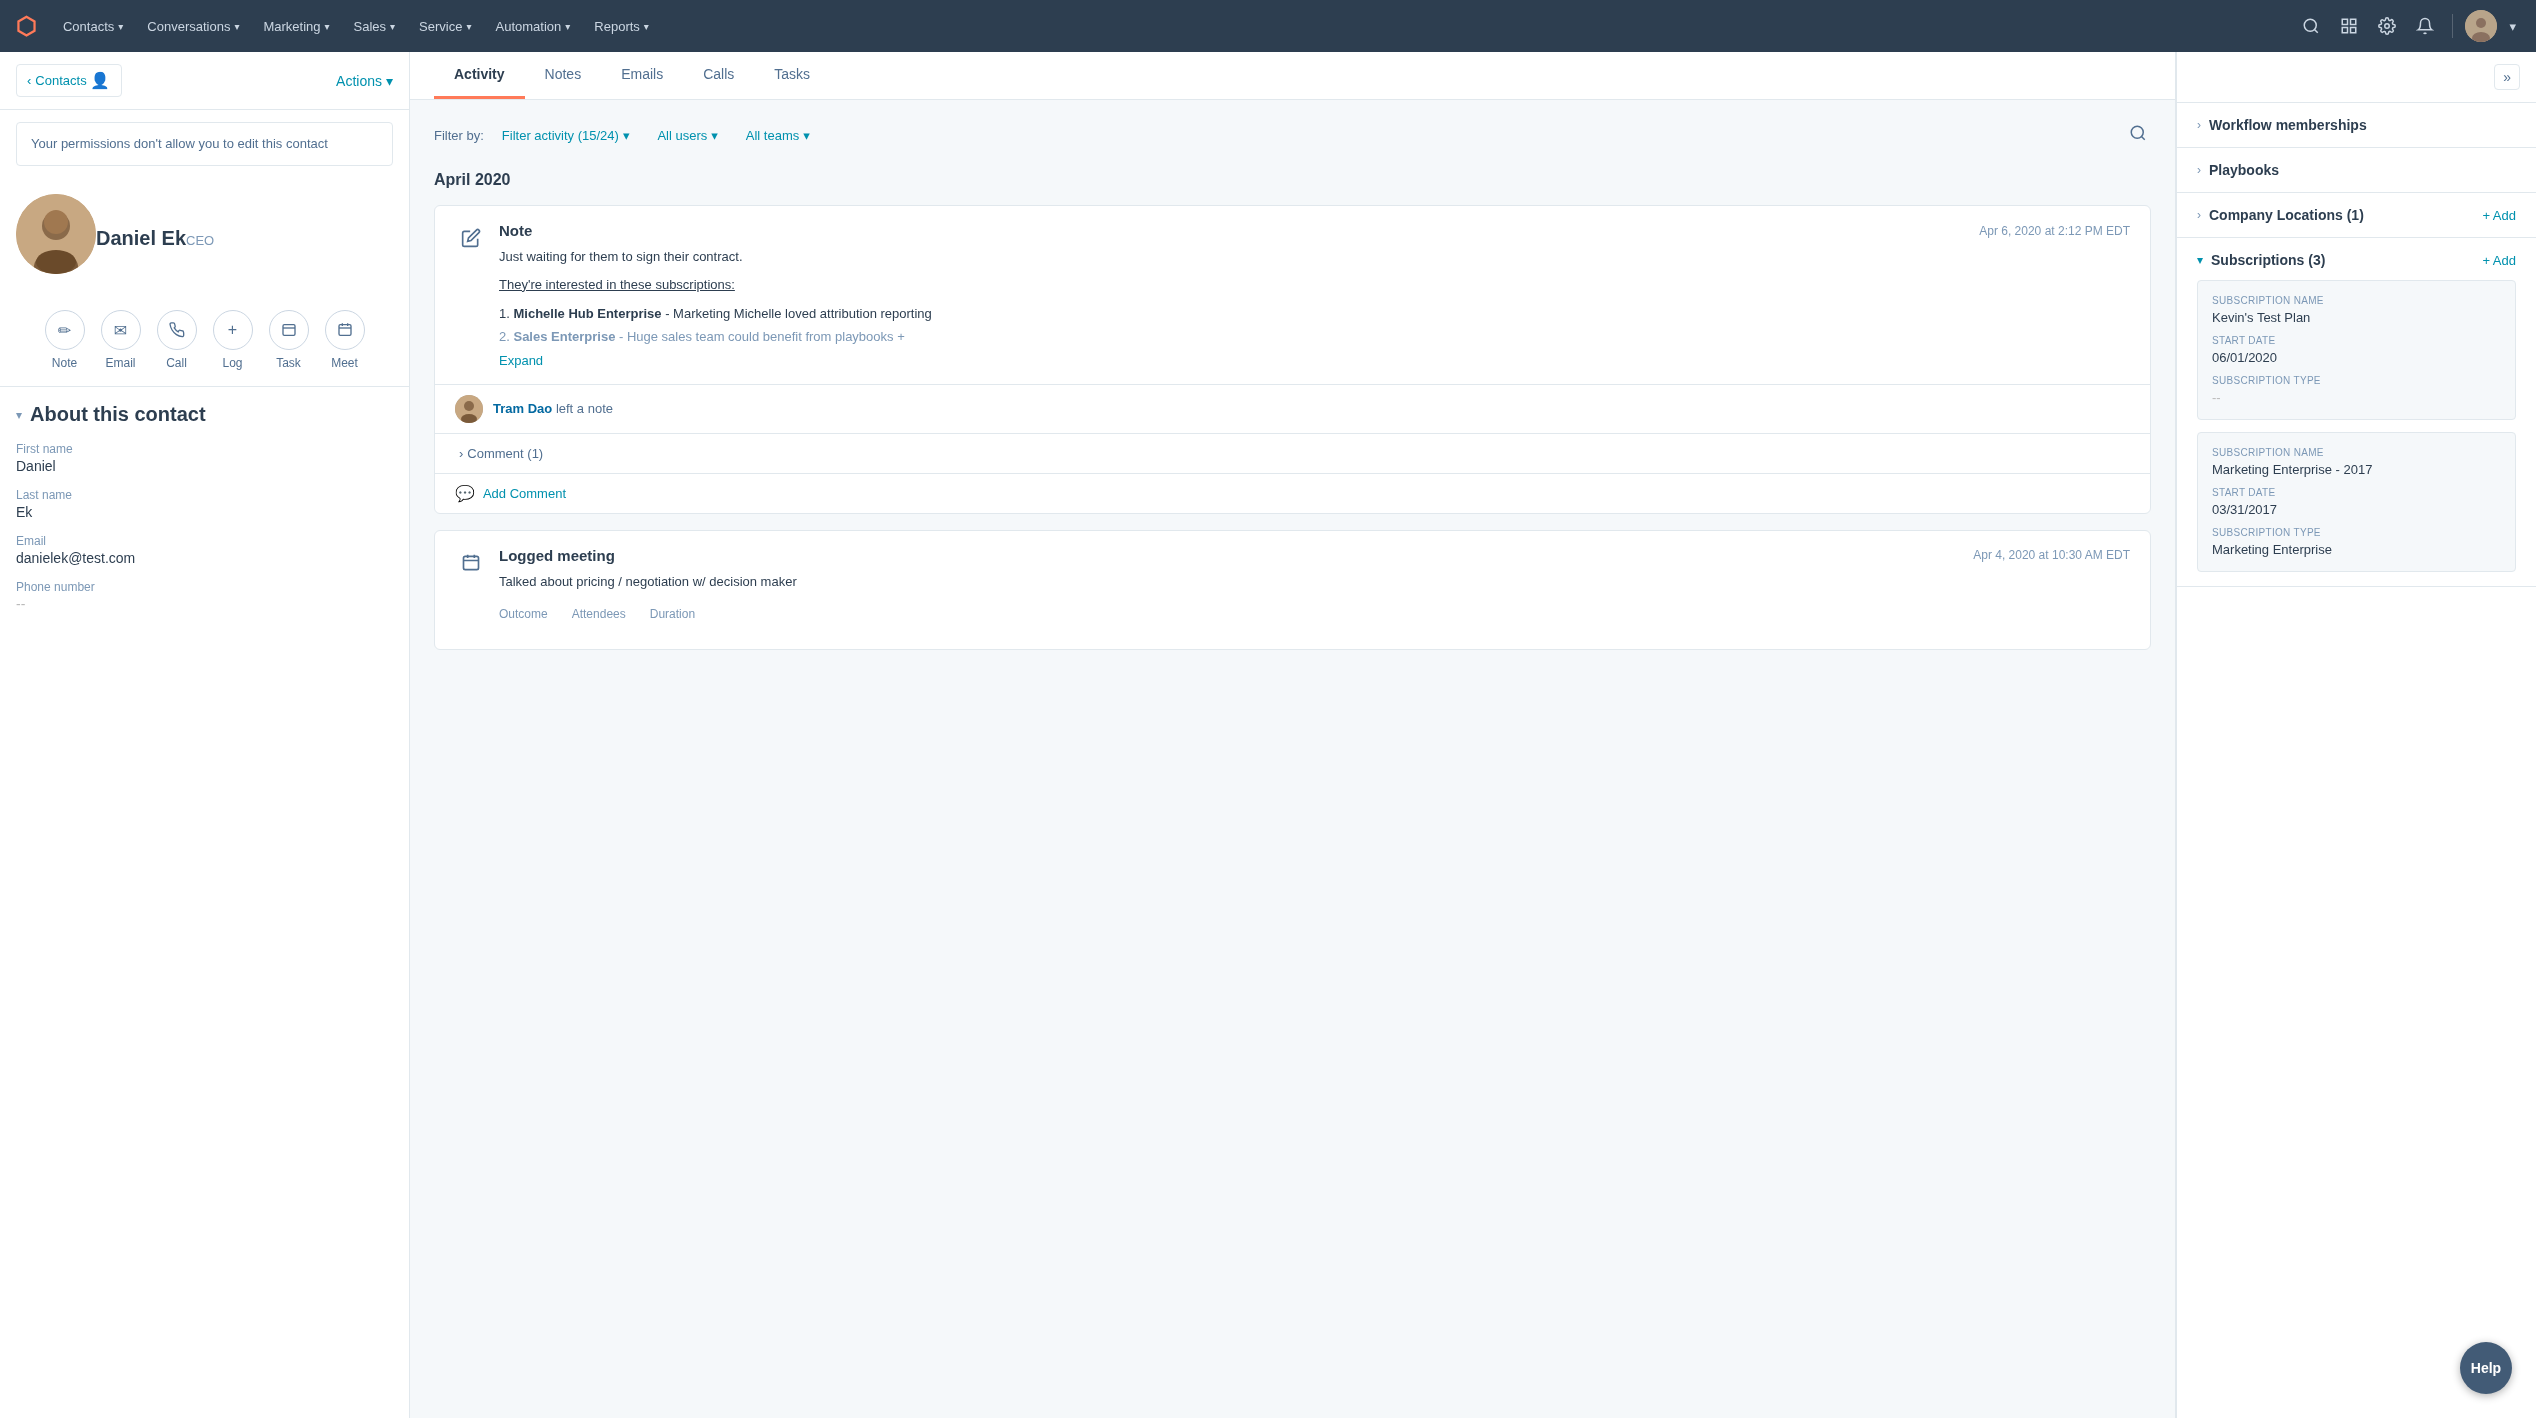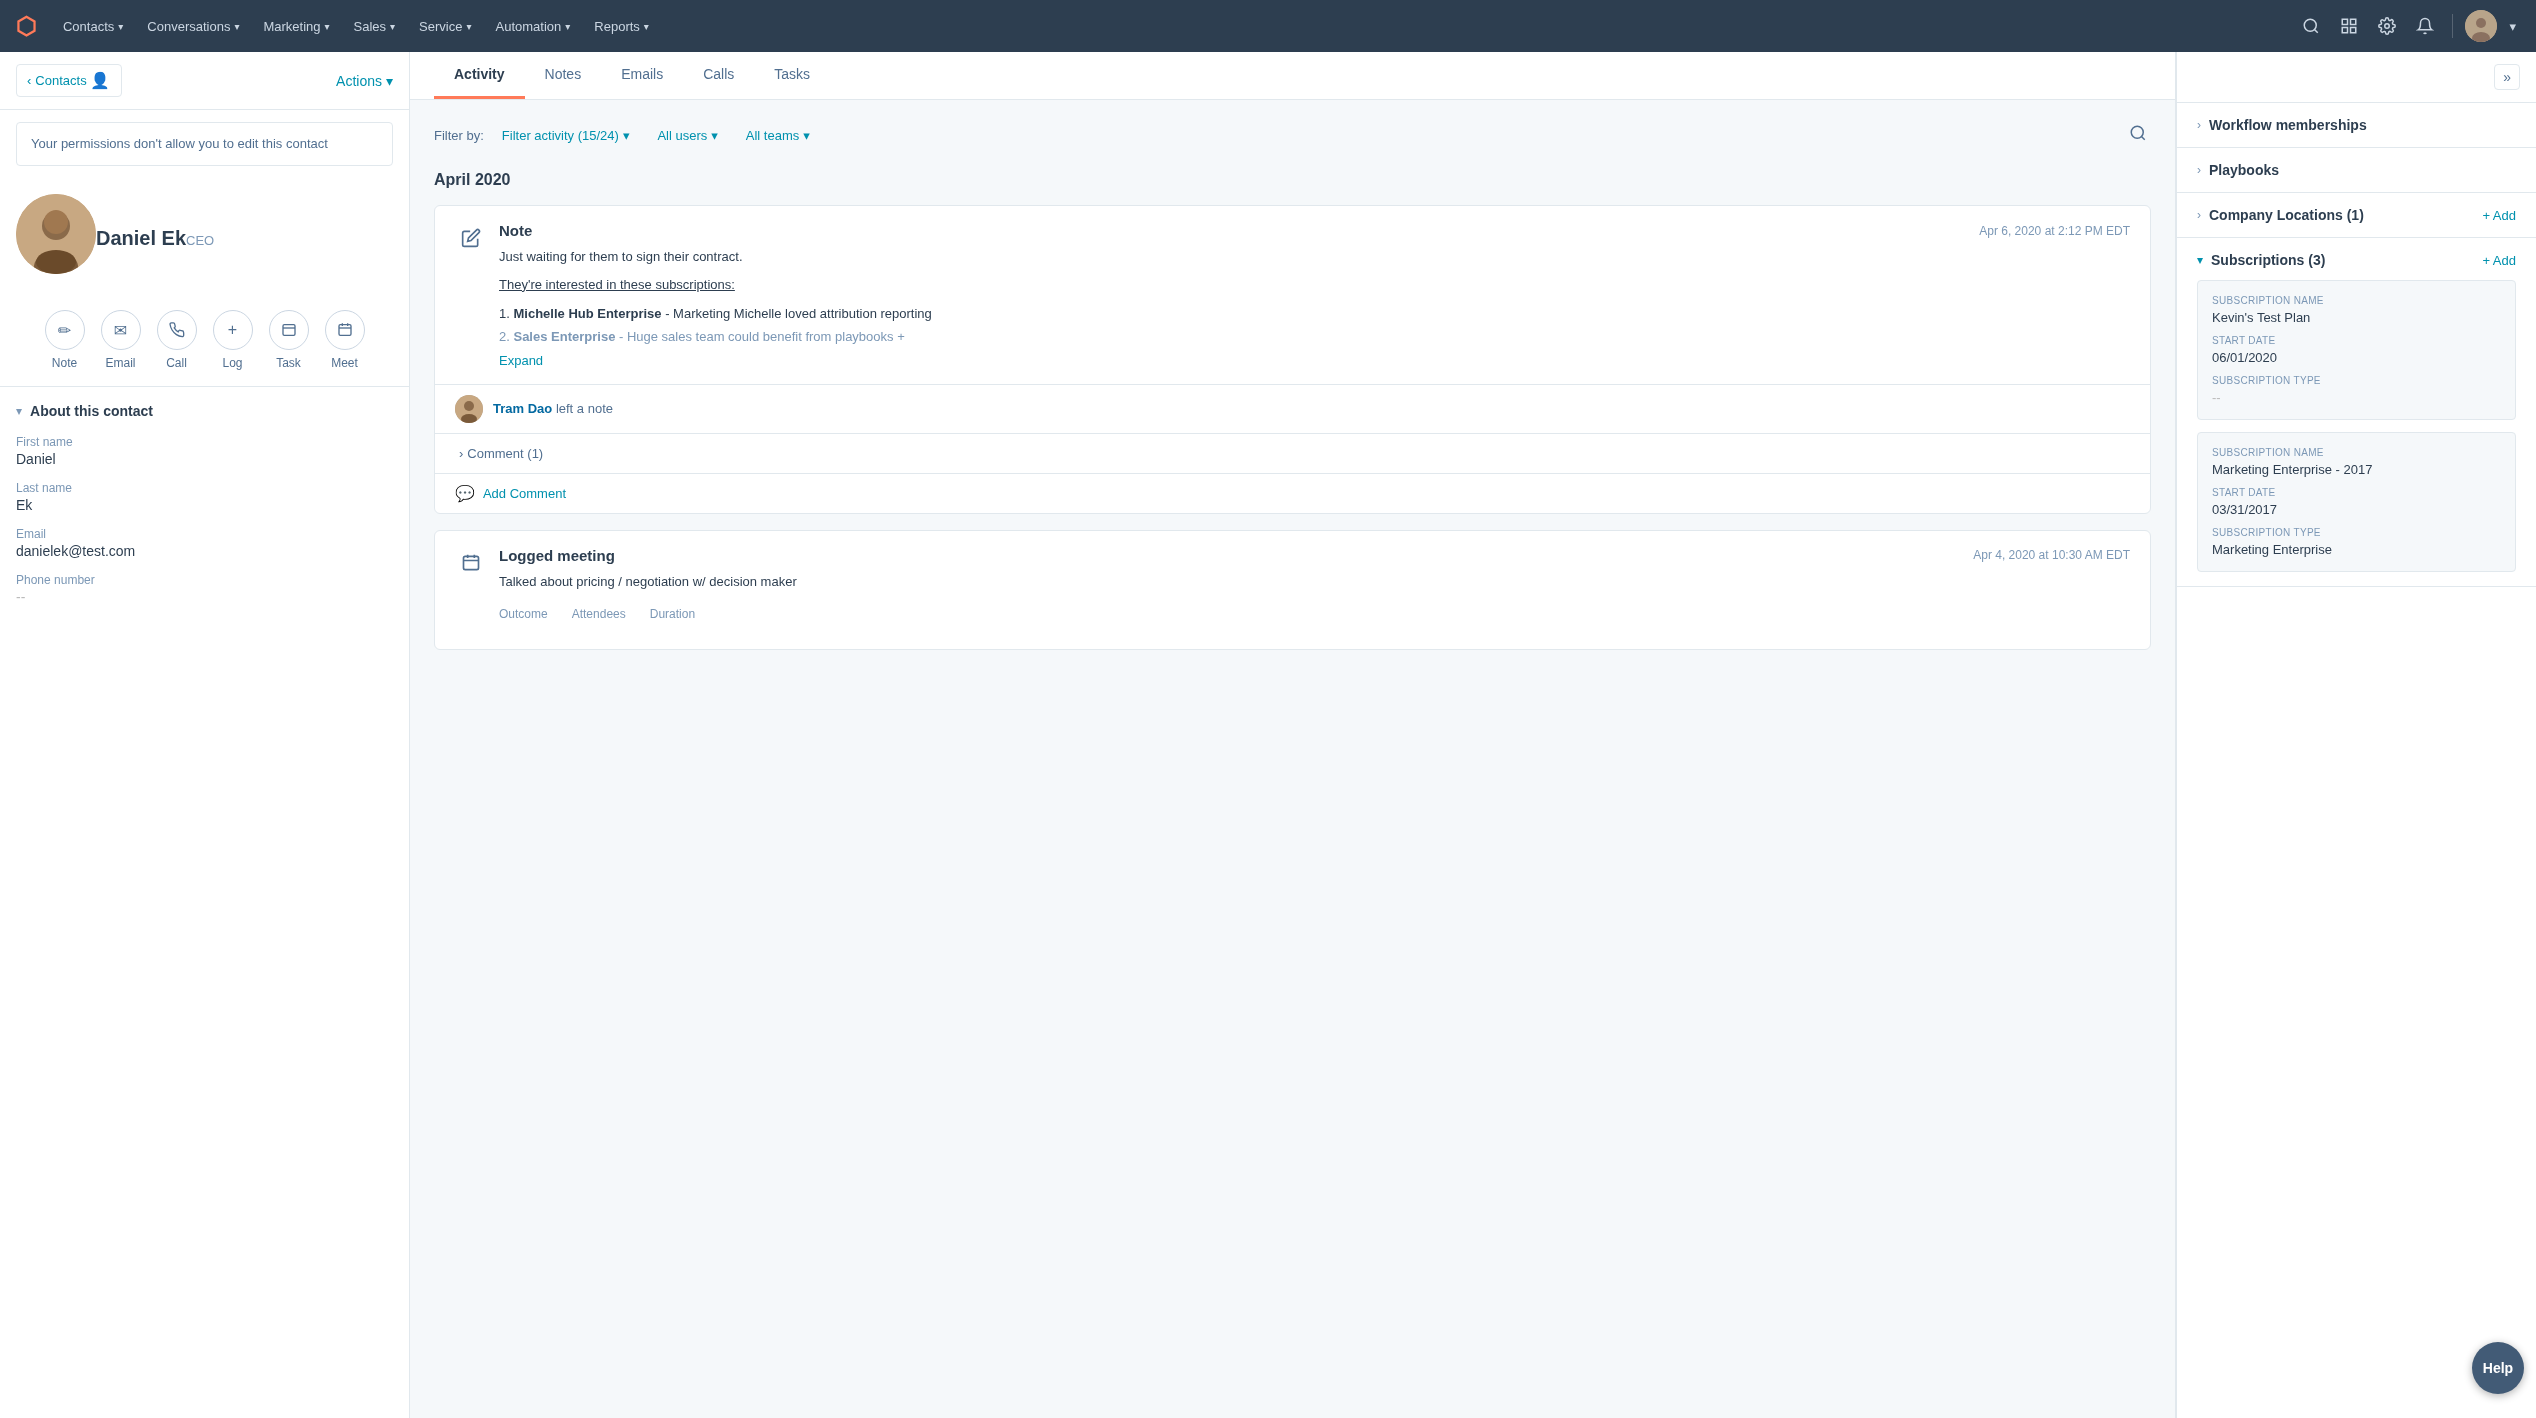--- a/index.html
+++ b/index.html
@@ -198,21 +198,21 @@
       padding: 16px;
     }
     .about-header {
       display: flex;
       align-items: center;
       gap: 8px;
       cursor: pointer;
       margin-bottom: 16px;
     }
     .about-header-title {
-      font-size: 14px;
+      font-size: 20px;
       font-weight: 600;
       color: #2d3e50;
     }
     .field-group { margin-bottom: 14px; }
     .field-label { font-size: 12px; color: #7c98b6; margin-bottom: 2px; }
     .field-value { font-size: 14px; color: #2d3e50; }
     .field-value.empty { color: #bbb; }
 
     
     .main-content {
@@ -481,21 +481,21 @@
       font-size: 13px;
       color: #2d3e50;
       margin-bottom: 10px;
     }
     .sub-value:last-child { margin-bottom: 0; }
     .sub-dash { font-size: 13px; color: #bbb; }
 
     .help-btn {
       position: fixed;
       bottom: 24px;
-      right: 12px;
+      right: 24px;
       width: 52px;
       height: 52px;
       border-radius: 50%;
       background: #425b76;
       color: #fff;
       display: flex;
       align-items: center;
       justify-content: center;
       font-size: 14px;
       font-weight: 600;

